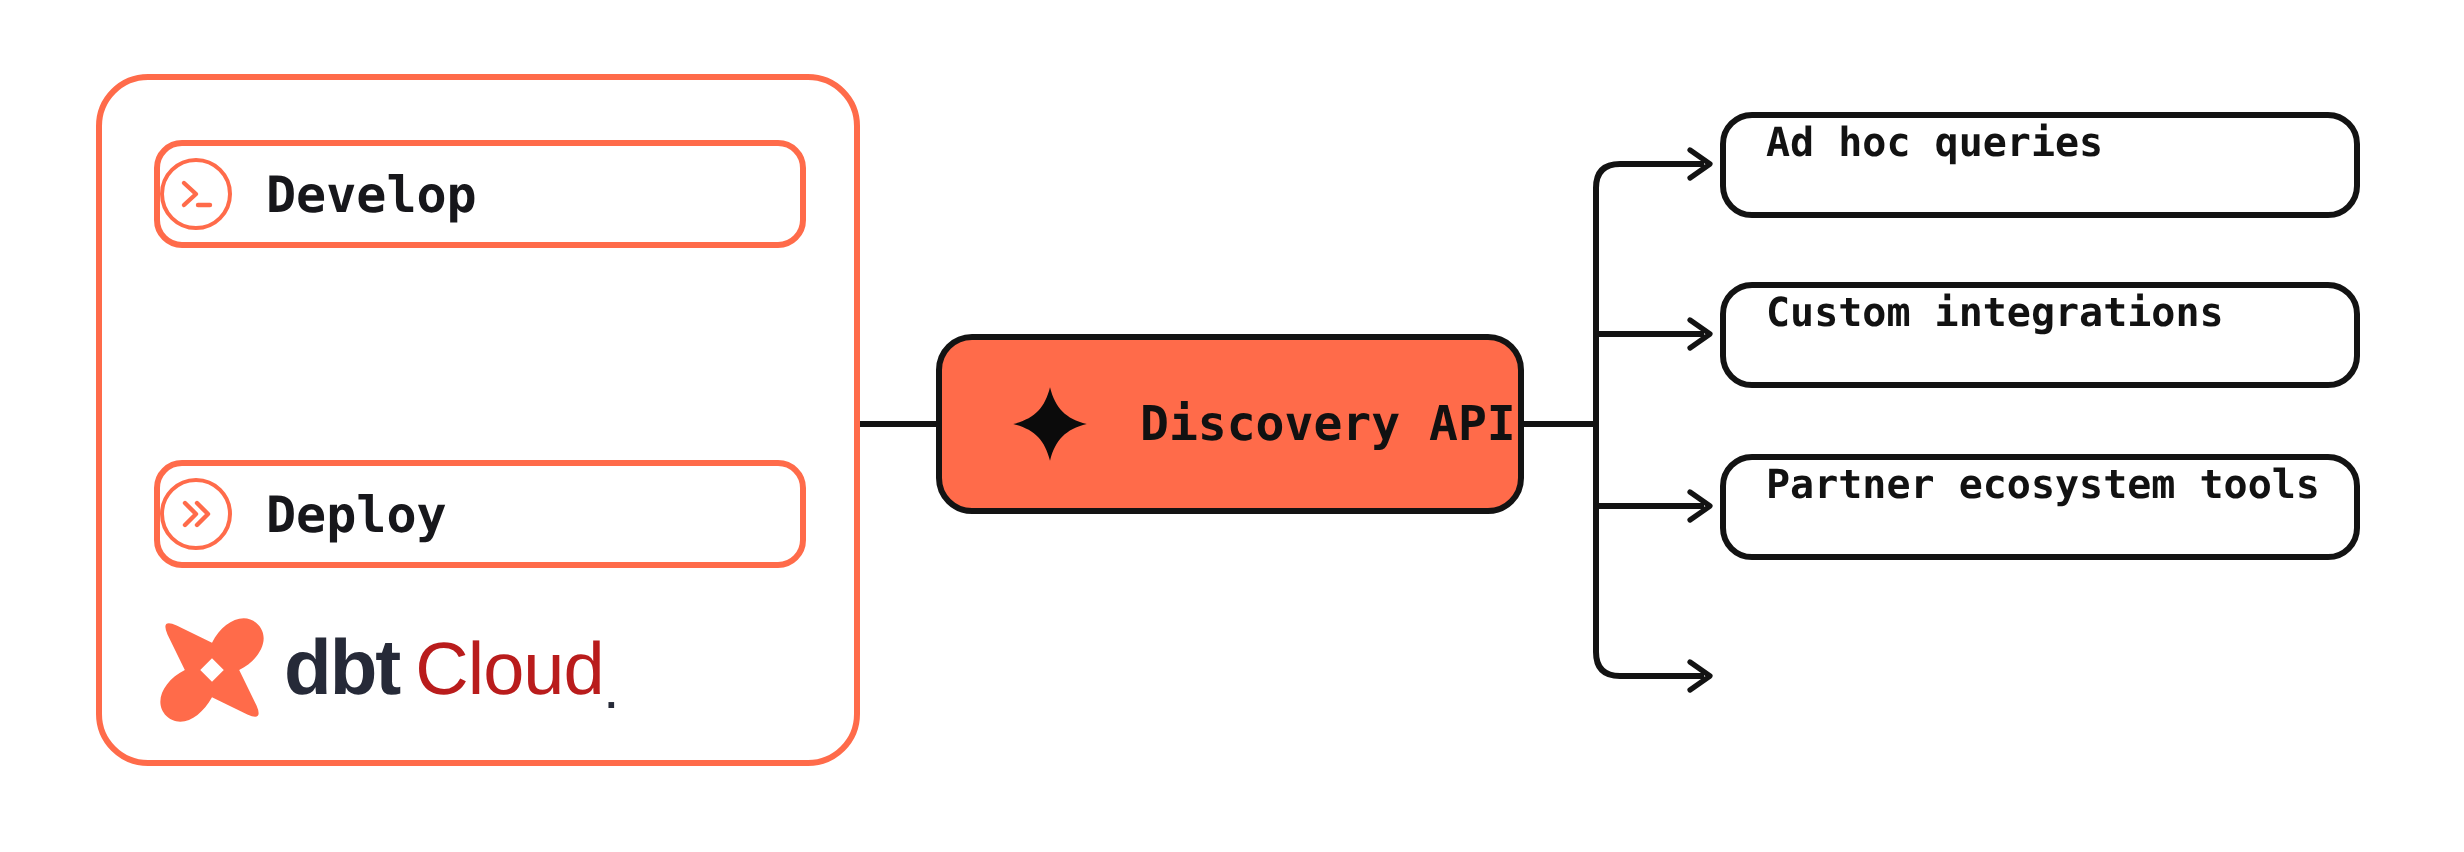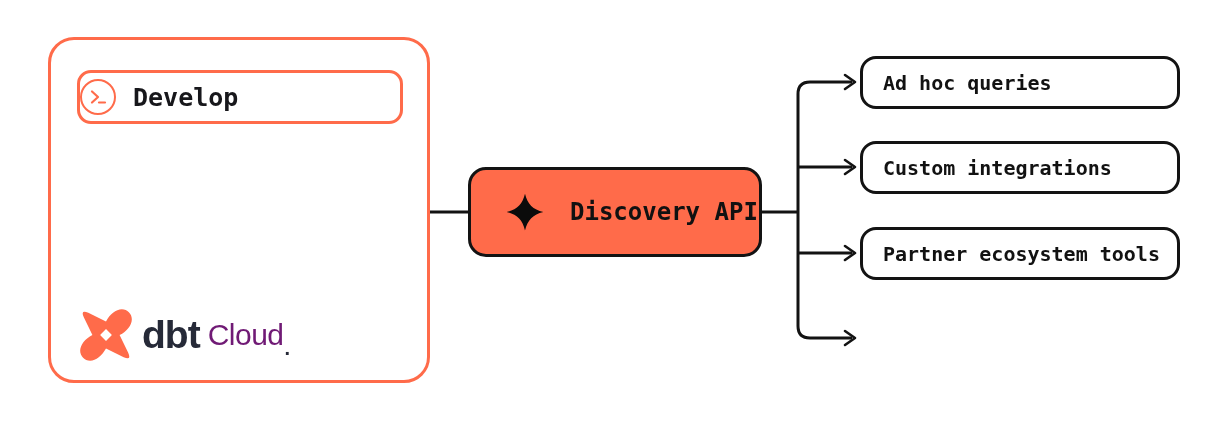--- a/index.html
+++ b/index.html
@@ -30,37 +30,37 @@
   .step-top-1{top:70px}.step-top-2{top:150px}.step-top-3{top:230px}
 
   
   .logo-row{
     position:absolute;left:77px;top:300px;width:326px;height:70px;
     display:flex;align-items:center;justify-content:flex-start;
     font-family:"Liberation Sans",sans-serif;
   }
   .logo-mark{width:58px;height:58px;flex:0 0 auto;}
   .logo-bold{margin-left:7px;font-size:39px;font-weight:700;color:#262A38;letter-spacing:-1px;}
-  .logo-reg{margin-left:8px;font-size:30px;font-weight:400;color:#701a75;letter-spacing:-0.5px;}
+  .logo-reg{margin-left:8px;font-size:37px;font-weight:400;color:#b91c1c;letter-spacing:-0.5px;}
   .logo-tm{align-self:flex-end;font-size:20px;font-weight:700;color:#262A38;padding-bottom:10px;margin-left:1px;}
 
   
   .api-node{
     position:absolute;left:468px;top:167px;width:294px;height:90px;box-sizing:border-box;
     background:#FF6B4A;border:3px solid #131313;border-radius:18px;
     display:flex;align-items:center;padding-left:33px;
   }
   .api-icon{width:42px;height:42px;flex:0 0 auto;}
   .api-label{margin-left:24px;font-size:24px;font-weight:700;color:#111111;white-space:nowrap;}
 
   
   .consumer{
     position:absolute;left:860px;width:320px;height:53px;box-sizing:border-box;
     background:#fff;border:3px solid #131313;border-radius:16px;
-    display:flex;align-items:center;padding-left:20px;
+    display:flex;align-items:flex-start;padding-left:20px;
   }
   .consumer-label{font-size:20px;font-weight:700;color:#121212;white-space:nowrap;}
   .c-top-1{top:56px}.c-top-2{top:141px}.c-top-3{top:227px}.c-top-4{top:312px}
 </style>
 </head>
 <body>
 
 <div class="canvas">
 
   <svg class="connectors" viewBox="0 0 1232 426" fill="none" stroke="#131313" stroke-width="3">
@@ -84,20 +84,29 @@
     <span class="step-icon">
       <svg width="20" height="20" viewBox="0 0 20 20" fill="none" stroke="#FF6B4A" stroke-width="2.2" stroke-linecap="round" stroke-linejoin="round">
         <polyline points="4,4.5 10,10 4,15.5"></polyline>
           <line x1="11" y1="15.5" x2="17" y2="15.5"></line>
       </svg>
     </span>
     <span class="step-label">Develop</span>
   </div>
 
 
+  <div class="step step-top-3">
+    <span class="step-icon">
+      <svg width="20" height="20" viewBox="0 0 20 20" fill="none" stroke="#FF6B4A" stroke-width="2.2" stroke-linecap="round" stroke-linejoin="round">
+        <polyline points="4.5,4.5 10,10 4.5,15.5"></polyline>
+          <polyline points="10.5,4.5 16,10 10.5,15.5"></polyline>
+      </svg>
+    </span>
+    <span class="step-label">Deploy</span>
+  </div>
 
   <div class="logo-row">
     <svg class="logo-mark" viewBox="0 0 64 64">
       <path fill="#FF6B4A" d="M32,17 C36,9 43,3.5 49.5,3.5 C55.5,3.5 60.5,8.5 60.5,14.5 C60.5,21 55,28 47,32 L56.5,51.5 Q60.5,60.5 51.5,56.5 L32,47 C27.5,55 21,60.5 14.5,60.5 C8.5,60.5 3.5,55.5 3.5,49.5 C3.5,43 9,36 17,32 L7.5,12.5 Q3.5,3.5 12.5,7.5 Z"></path>
       <path fill="#ffffff" d="M32,25.5 L38.5,32 L32,38.5 L25.5,32 Z"></path>
     </svg>
     <span class="logo-bold">dbt</span>
     <span class="logo-reg">Cloud</span>
     <span class="logo-tm">.</span>
   </div>

